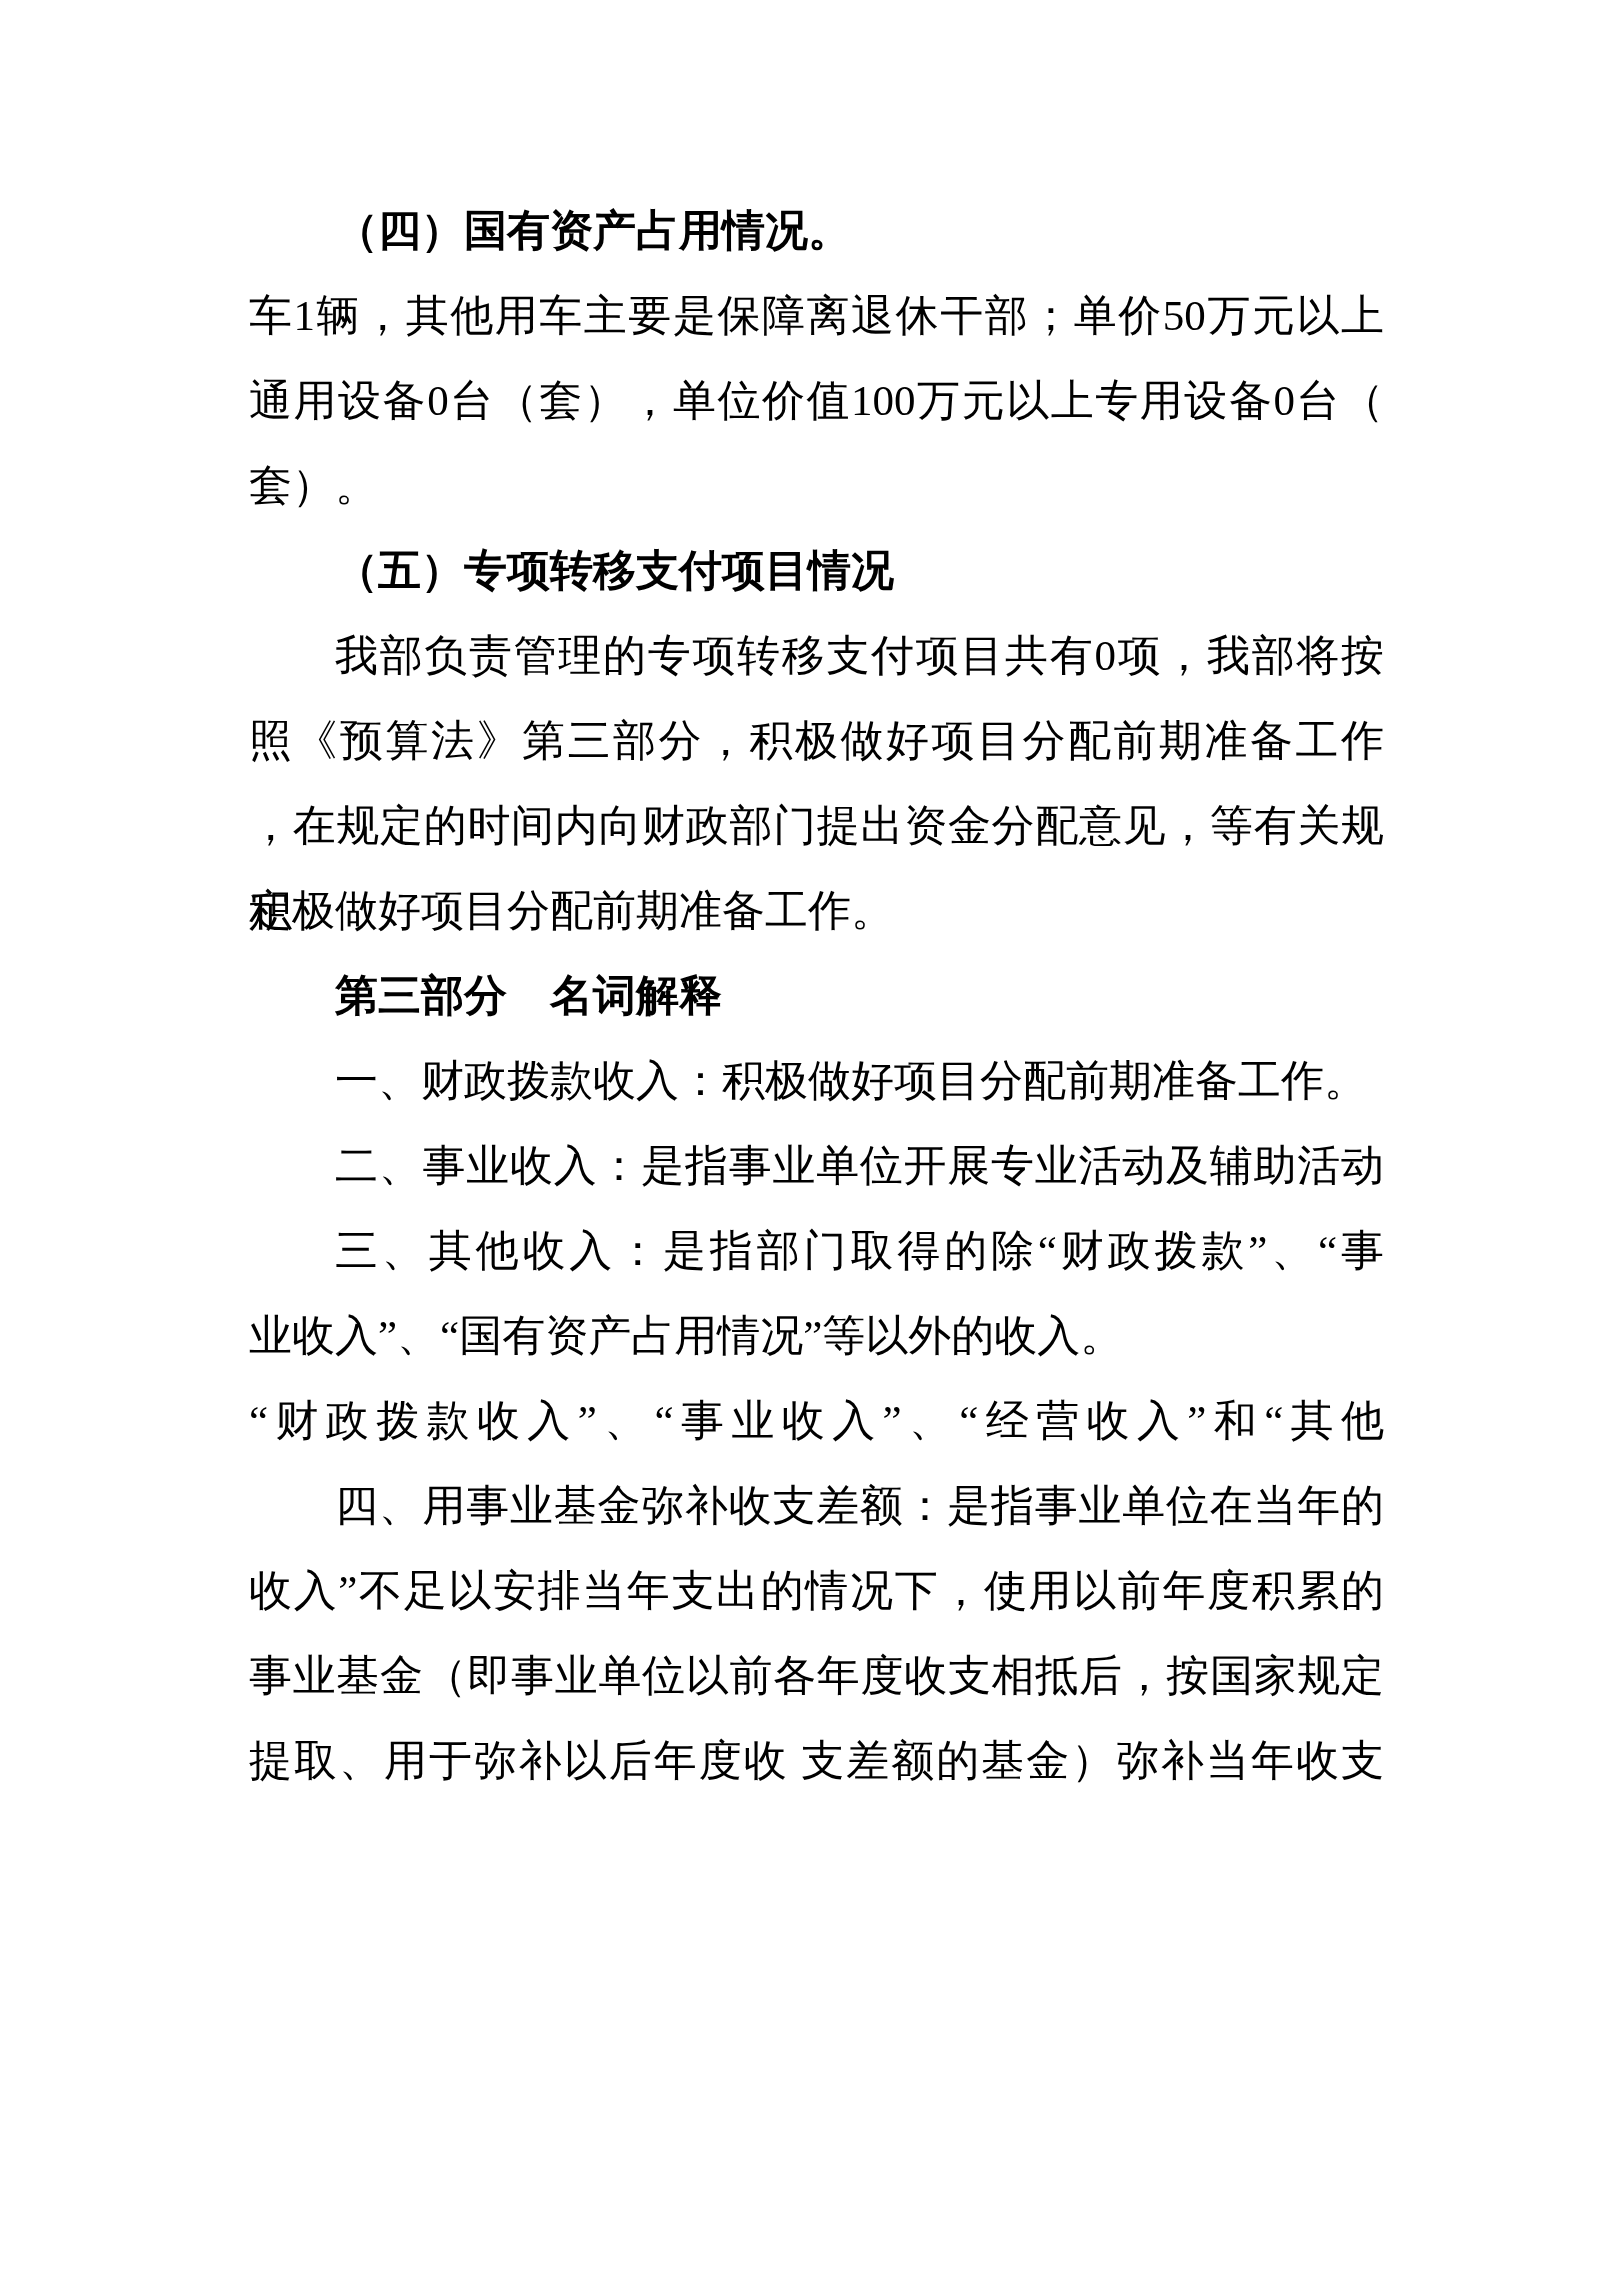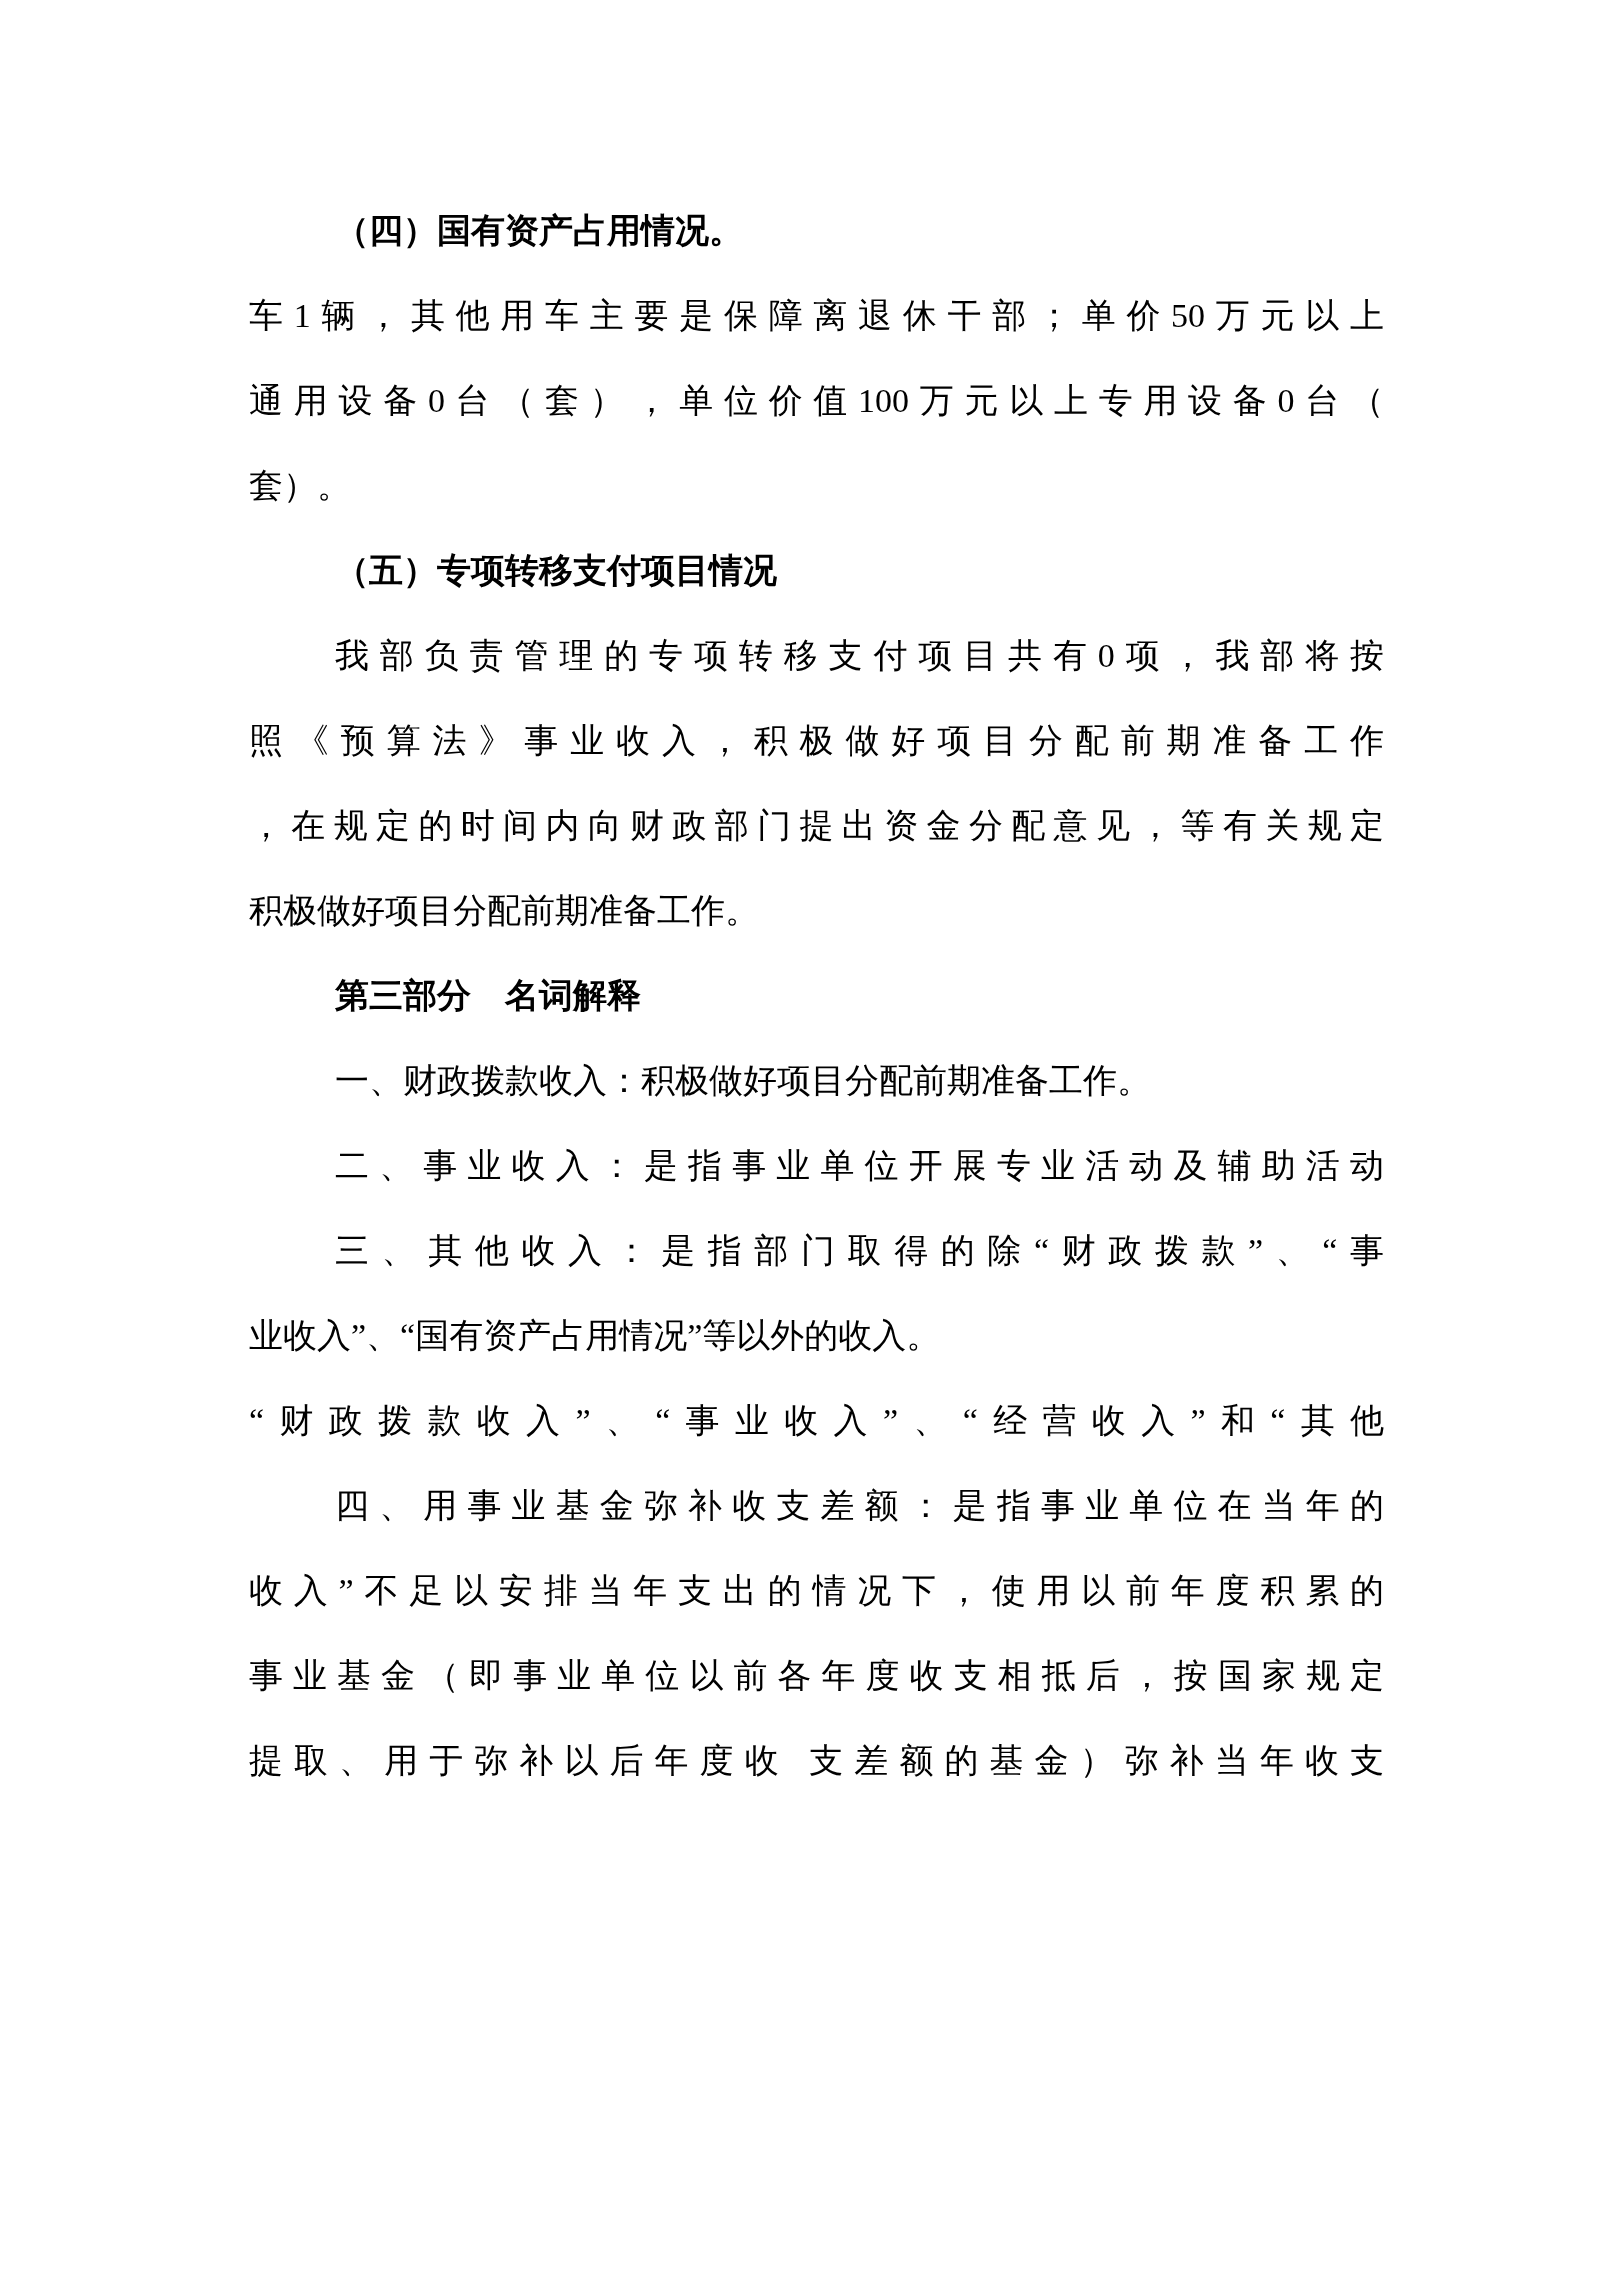--- a/index.html
+++ b/index.html
@@ -18,21 +18,21 @@
   }
   .content{
     position:absolute;
     left:249px;
     top:188px;
     width:1135px;
   }
   .line{
     height:85px;
     line-height:85px;
-    font-size:34px;
+    font-size:43px;
     white-space:nowrap;
     letter-spacing:0;
   }
   
   .j{
     white-space:normal;
     text-align:justify;
     text-align-last:justify;
     text-justify:inter-character;
   }
@@ -50,21 +50,21 @@
 <body>
 
 <div class="page">
   <div class="content">
     <div class="line h ind">（四）国有资产占用情况。</div>
     <div class="line j">车1辆，其他用车主要是保障离退休干部；单价50万元以上</div>
     <div class="line j">通用设备0台（套），单位价值100万元以上专用设备0台（</div>
     <div class="line">套）。</div>
     <div class="line h ind">（五）专项转移支付项目情况</div>
     <div class="line j ind">我部负责管理的专项转移支付项目共有0项，我部将按</div>
-    <div class="line j">照《预算法》事业收入，积极做好项目分配前期准备工作</div>
+    <div class="line j">照《预算法》第三部分，积极做好项目分配前期准备工作</div>
     <div class="line j">，在规定的时间内向财政部门提出资金分配意见，等有关规定</div>
     <div class="line">积极做好项目分配前期准备工作。</div>
     <div class="line h ind">第三部分　名词解释</div>
     <div class="line ind">一、财政拨款收入：积极做好项目分配前期准备工作。</div>
     <div class="line j ind">二、事业收入：是指事业单位开展专业活动及辅助活动</div>
     <div class="line j ind">三、其他收入：是指部门取得的除“财政拨款”、“事</div>
     <div class="line">业收入”、“国有资产占用情况”等以外的收入。</div>
     <div class="line j">“财政拨款收入”、“事业收入”、“经营收入”和“其他</div>
     <div class="line j ind">四、用事业基金弥补收支差额：是指事业单位在当年的</div>
     <div class="line j">收入”不足以安排当年支出的情况下，使用以前年度积累的</div>

